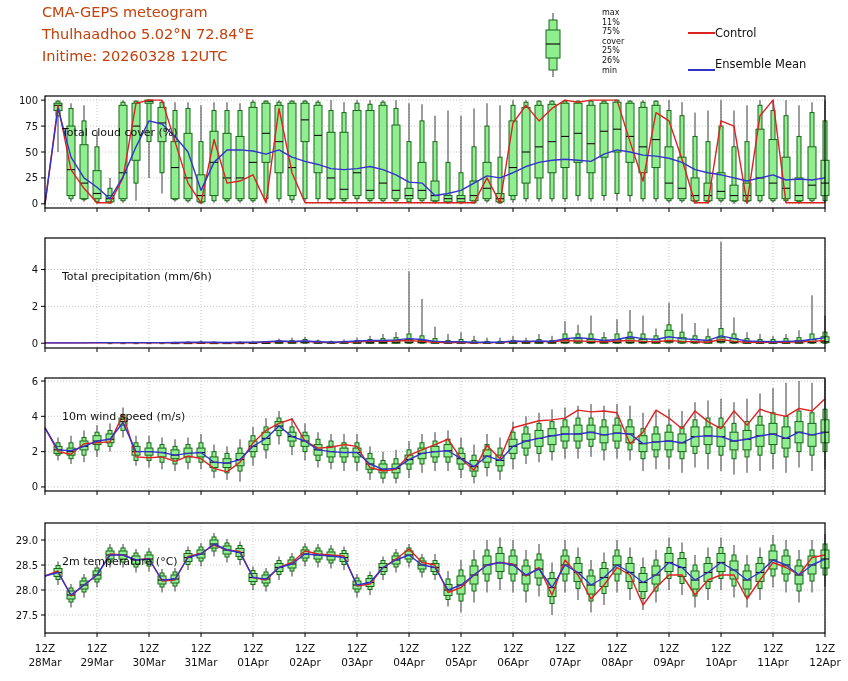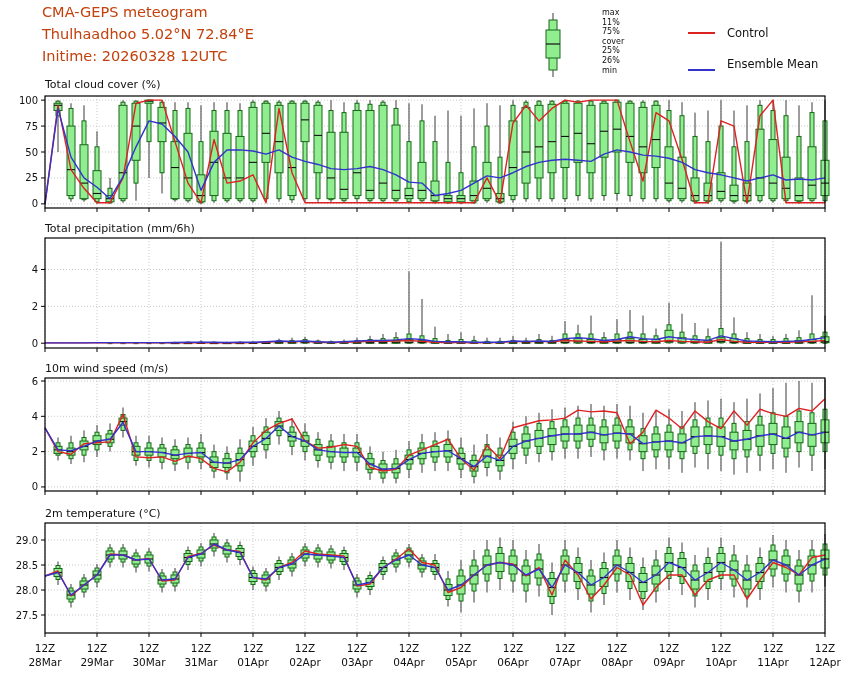--- a/index.html
+++ b/index.html
@@ -1,24 +1,24 @@
 <!DOCTYPE html>
 <html><head>
 <meta charset="utf-8">
 <style>
   html,body{margin:0;padding:0;background:#fff;}
   .page{position:relative;width:848px;height:681px;background:#fff;overflow:hidden;
         font-family:"DejaVu Sans","Liberation Sans",sans-serif;color:#111;}
   #chart{position:absolute;left:0;top:0;z-index:1;}
   .abs{position:absolute;z-index:2;}
   .header{left:42px;top:1px;font-size:14.5px;line-height:22px;color:#c2410c;}
-  .panel-title{left:45px;font-size:11px;color:#111;}
+  .panel-title{left:62px;font-size:11px;color:#111;margin-top:48px;}
   .pt0{top:78px;} .pt1{top:222px;} .pt2{top:362px;} .pt3{top:507px;}
   .boxlabels{left:570px;top:8px;font-size:8px;line-height:9.6px;color:#111;margin-left:32px;}
-  .legend-row{position:absolute;left:688px;display:flex;align-items:center;gap:12px;font-size:11.5px;}
+  .legend-row{position:absolute;left:688px;display:flex;align-items:center;gap:0;font-size:11.5px;}
   .lr0{top:26px;} .lr1{top:57px;align-items:flex-end;}
   .swatch{display:inline-block;width:27px;height:2px;}
 </style>
 </head>
 <body>
 
 <div class="page">
   <svg id="chart" width="848" height="681">
       <line x1="45" y1="96" x2="45" y2="208" stroke="#bbbbbb" stroke-width="0.8" stroke-dasharray="1 2"></line>
       <line x1="97" y1="96" x2="97" y2="208" stroke="#bbbbbb" stroke-width="0.8" stroke-dasharray="1 2"></line>

